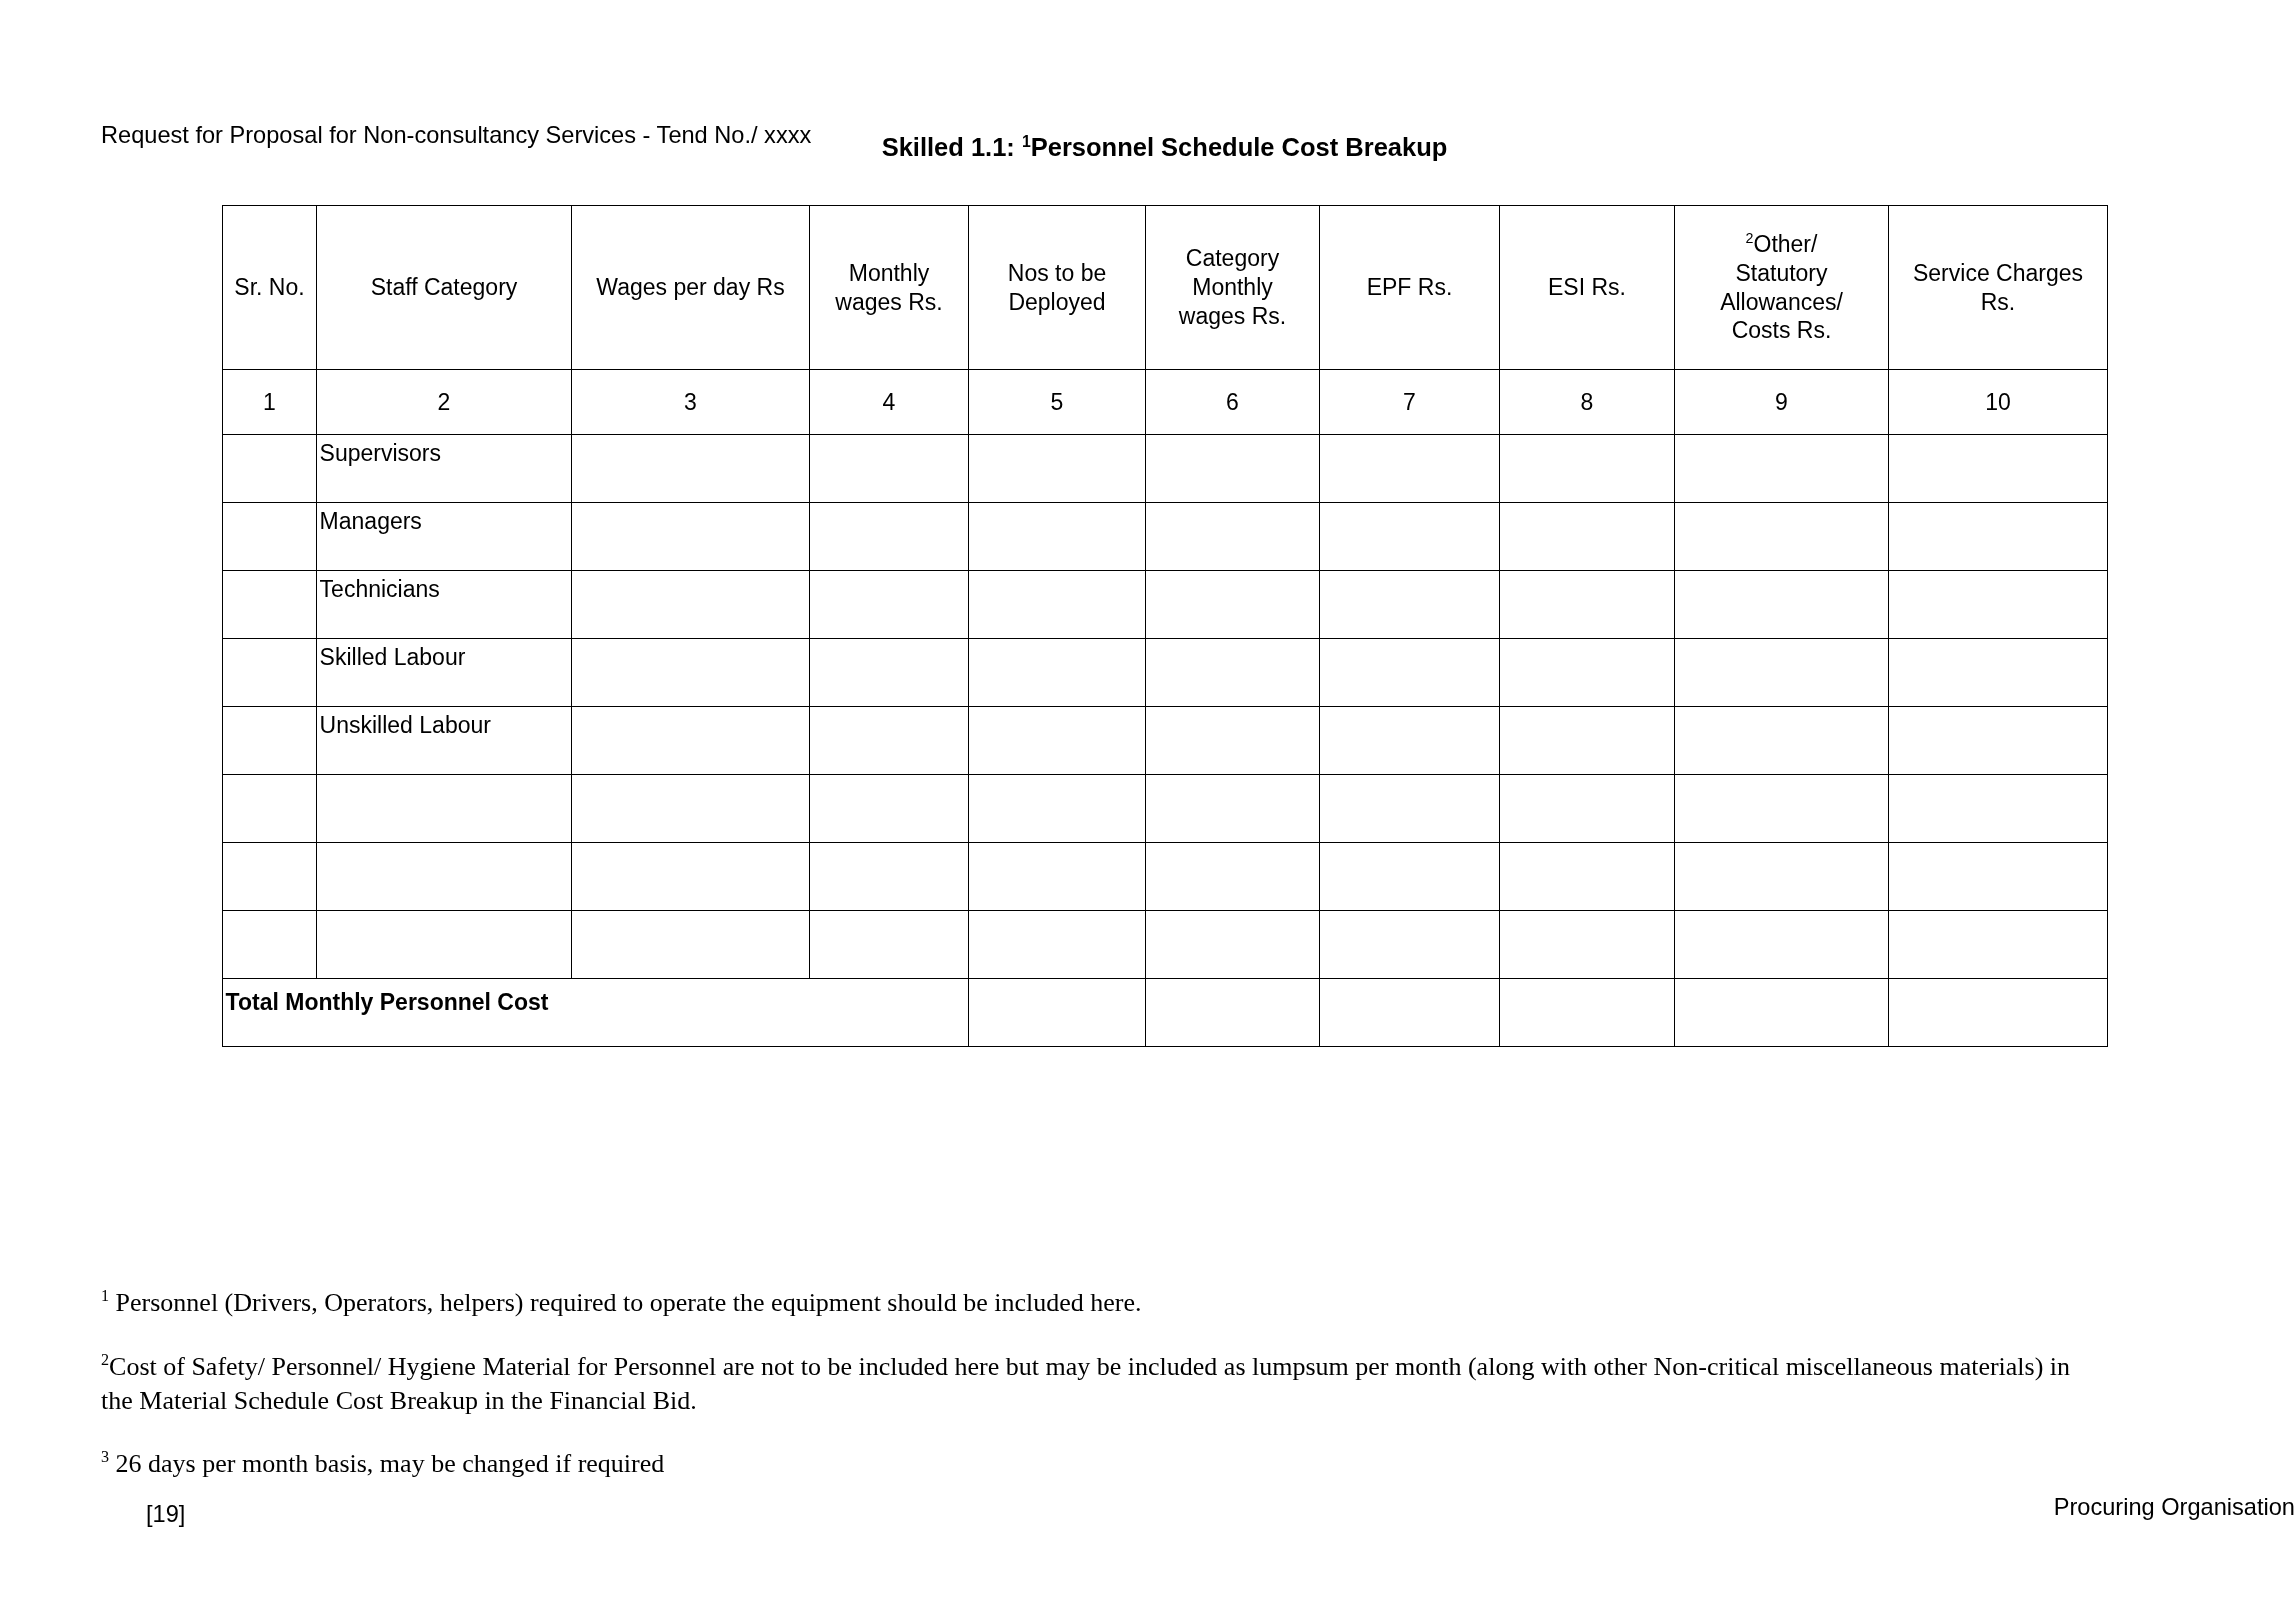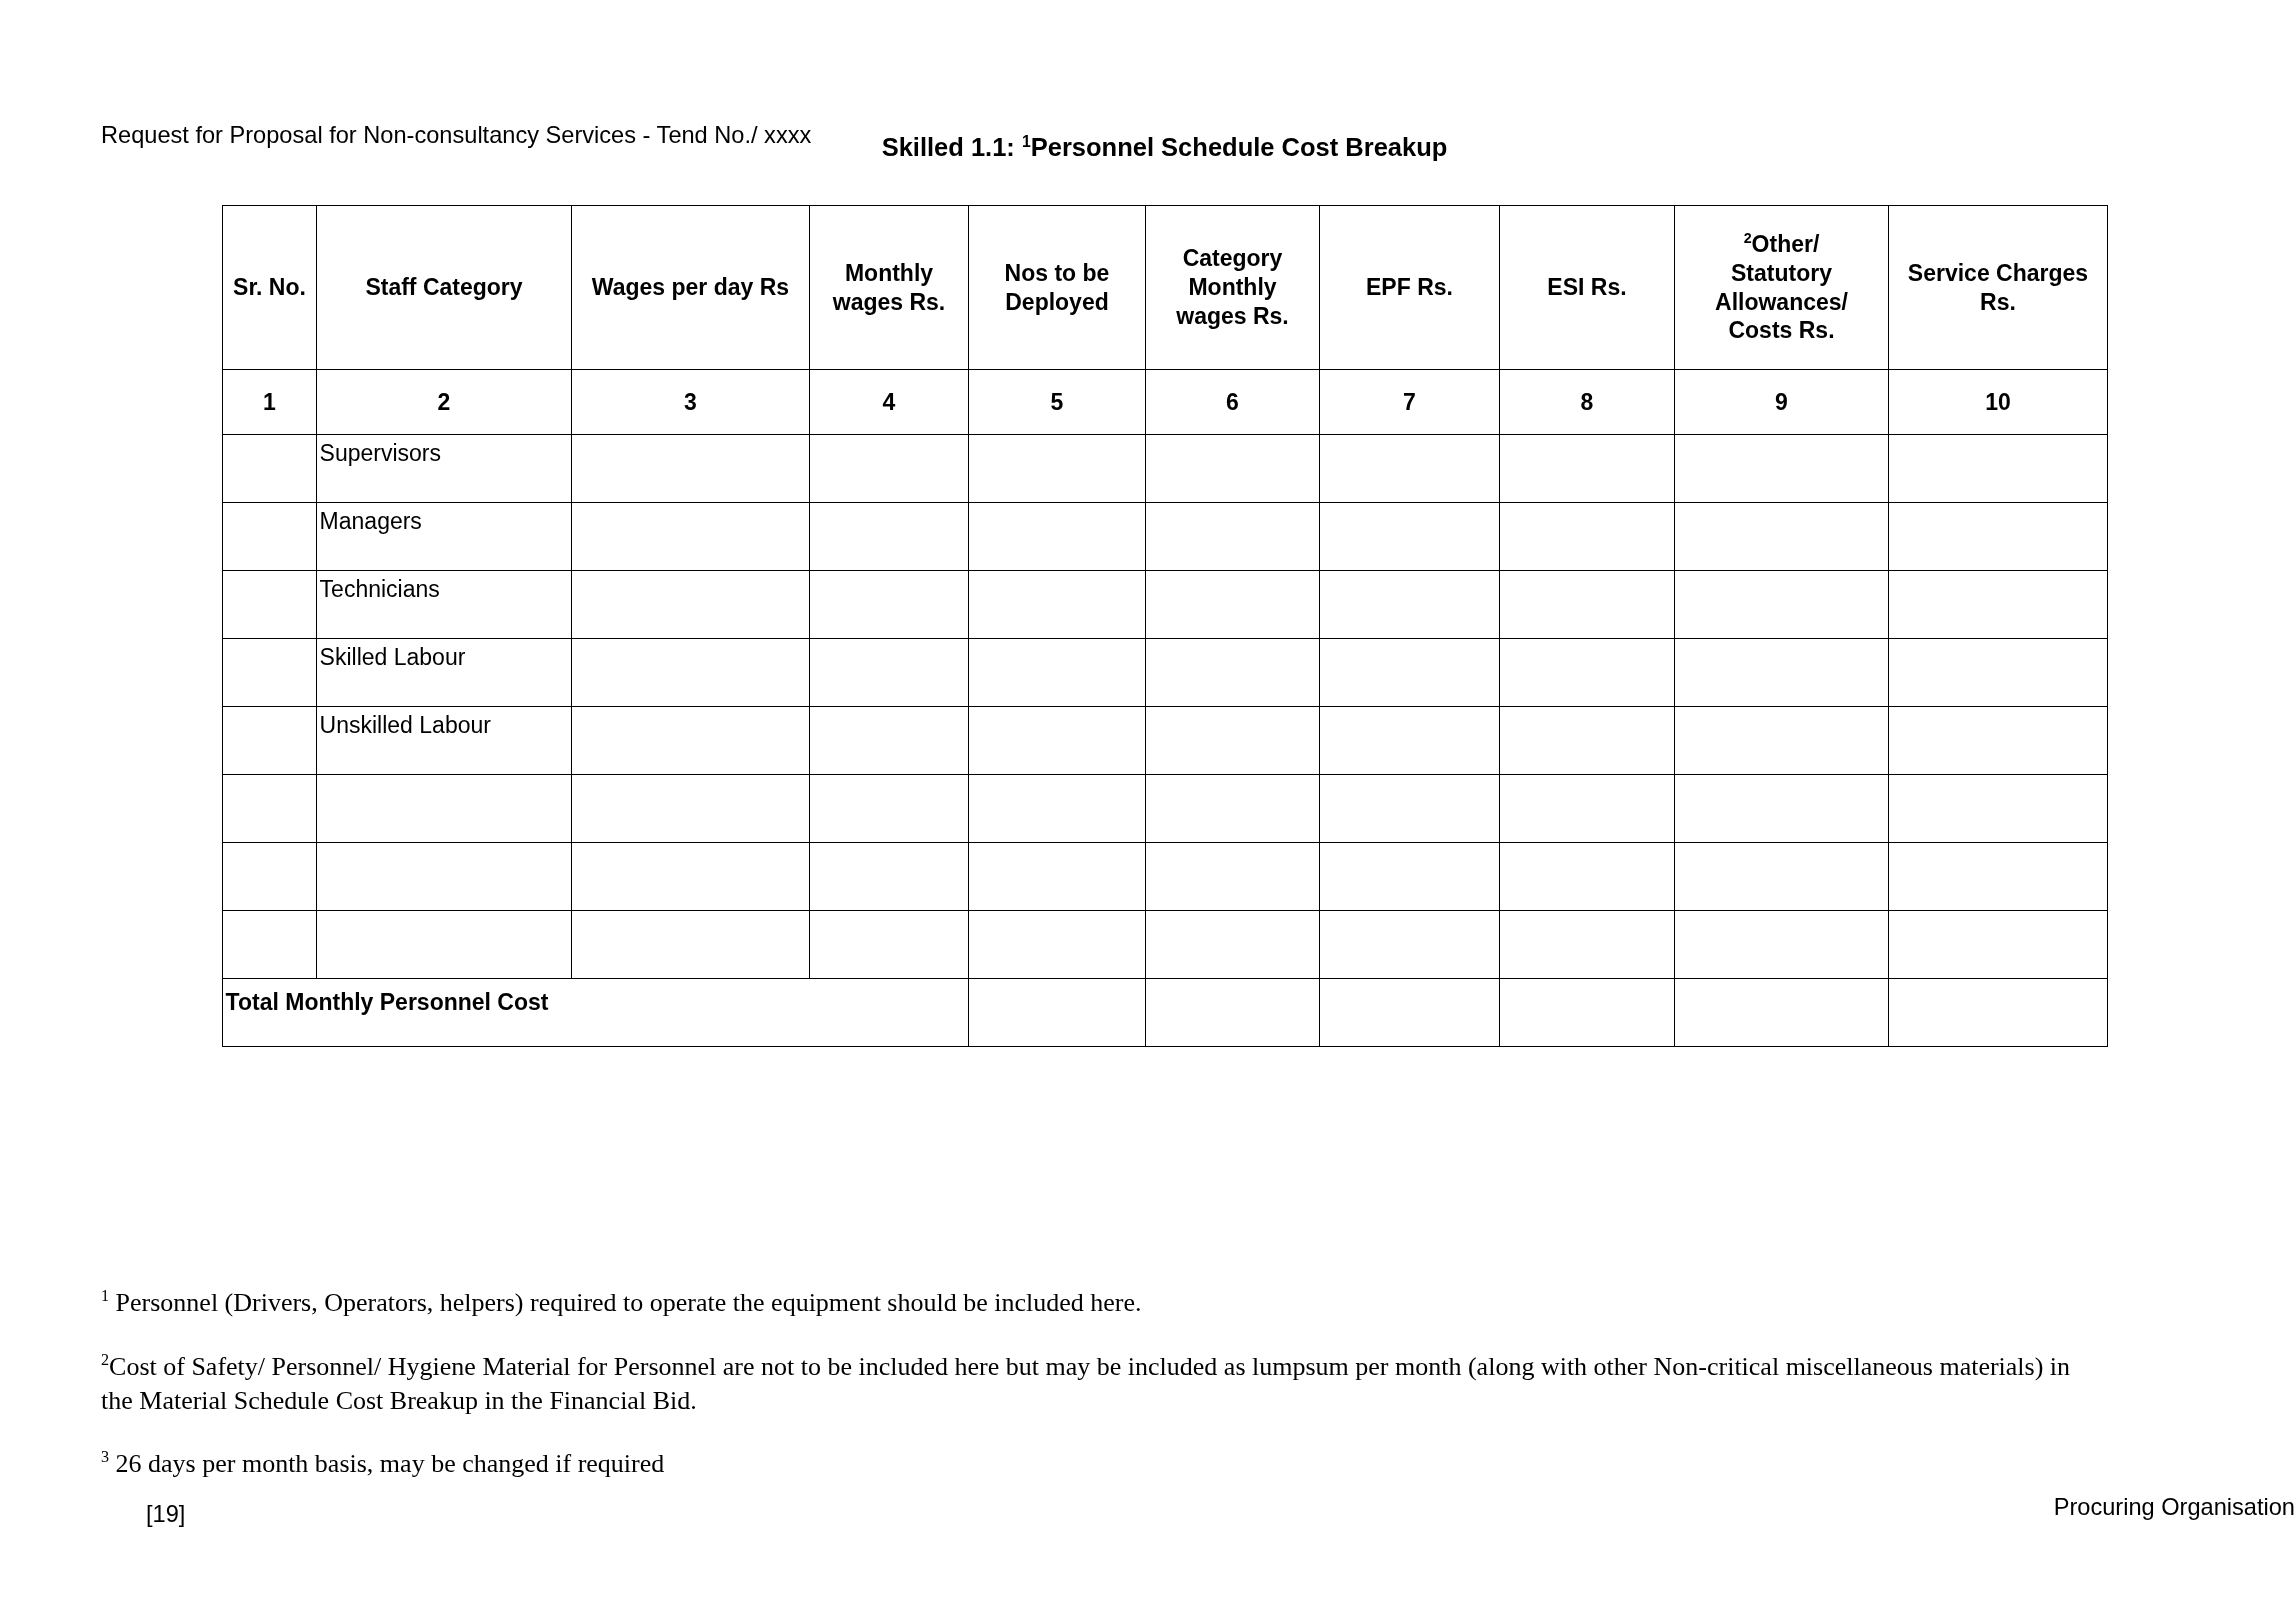--- a/index.html
+++ b/index.html
@@ -42,21 +42,21 @@
     font-size: 23px;
     line-height: 1.25;
   }
   .cost-table th, .cost-table td {
     border: 1.3px solid #000;
     white-space: pre-line;
     padding: 1.3px 2.6px;
     overflow: hidden;
   }
   .cost-table th {
-    font-weight: 700;
+    font-weight: 400;
     text-align: center;
     vertical-align: middle;
   }
   tr.row-h1 { height: 164px; }
   tr.row-h2 { height: 104px; }
   tr.row-h3 { height: 65px; }
   tr.body-row { height: 68px; }
   tr.body-row td {
     vertical-align: top;
     padding-top: 3.9px;

